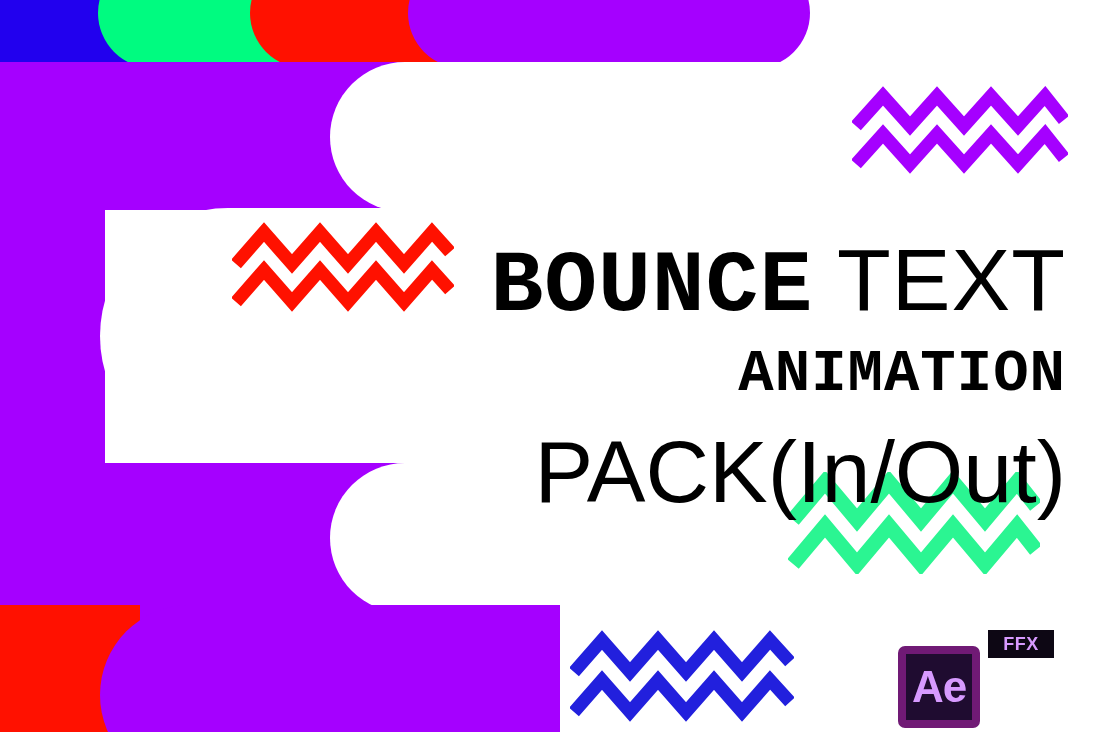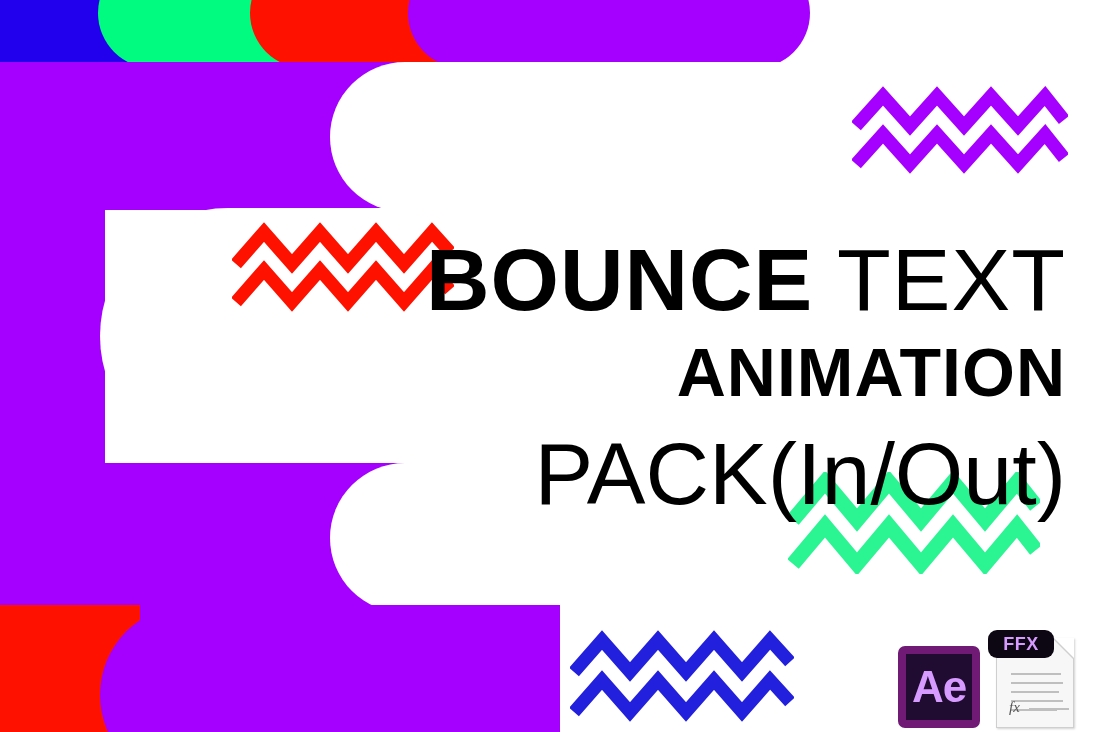--- a/index.html
+++ b/index.html
@@ -49,23 +49,23 @@
     text-align: right;
     line-height: 1.0;
     color: #000000;
     user-select: none;
   }
   .line {
     white-space: nowrap;
     display: block;
   }
   .l1 { font-size: 88px; letter-spacing: 1px; margin-bottom: 14px; }
-  .l2 { font-size: 68px; letter-spacing: 1px; margin-bottom: 14px; }
+  .l2 { font-size: 59px; letter-spacing: 1px; margin-bottom: 14px; }
   .l3 { font-size: 88px; letter-spacing: 0px; margin-top: 24px; }
-  .w-bold  { font-weight: 700; }
+  .w-bold  { font-weight: 700; font-family: Liberation Mono, monospace; }
   .w-light { font-weight: 300; }
 
   
   .icon-row {
     position: absolute;
     left: 898px;
     top: 628px;
     width: 190px;
     height: 104px;
   }
@@ -156,21 +156,20 @@
   .ffx-banner {
     position: absolute;
     left: 0px;
     top: 2px;
     width: 66px;
     height: 28px;
     background: #0d0714;
     display: flex;
     align-items: center;
     justify-content: center;
-    border-radius: 9px;
   }
   .ffx-banner span {
     color: #d79aff;
     font-size: 18px;
     font-weight: 700;
     letter-spacing: 0.5px;
     line-height: 1;
   }
 </style>
 </head>
@@ -251,32 +250,20 @@
     <span class="line l3 w-light">PACK(In/Out)</span>
   </div>
 
   <div class="icon-row">
 
     <div class="ae-icon">
       <span>Ae</span>
     </div>
 
     <div class="ffx-icon">
-      <div class="ffx-page">
-        <div class="ffx-fold"></div>
-        <div class="ffx-lines">
-          <i></i>
-            <i></i>
-            <i></i>
-            <i></i>
-            <i></i>
-        </div>
-        <div class="ffx-fx">fx</div>
-        <div class="ffx-fx-line"></div>
-      </div>
       <div class="ffx-banner">
         <span>FFX</span>
       </div>
     </div>
 
   </div>
 
 </div>
 
 </body></html>

